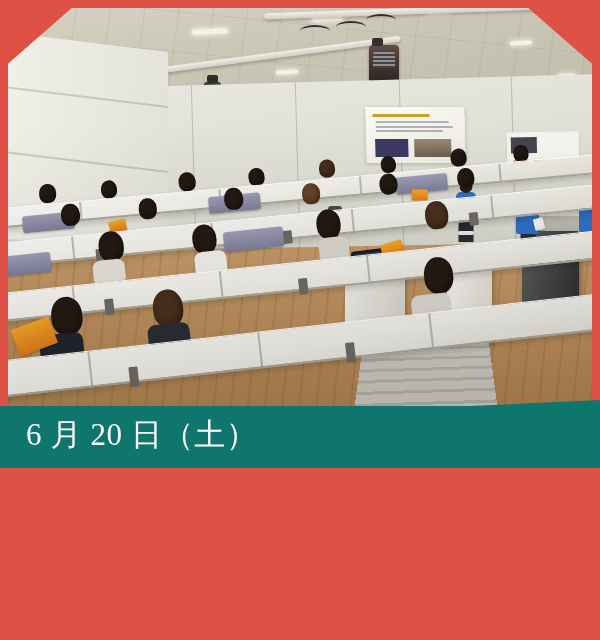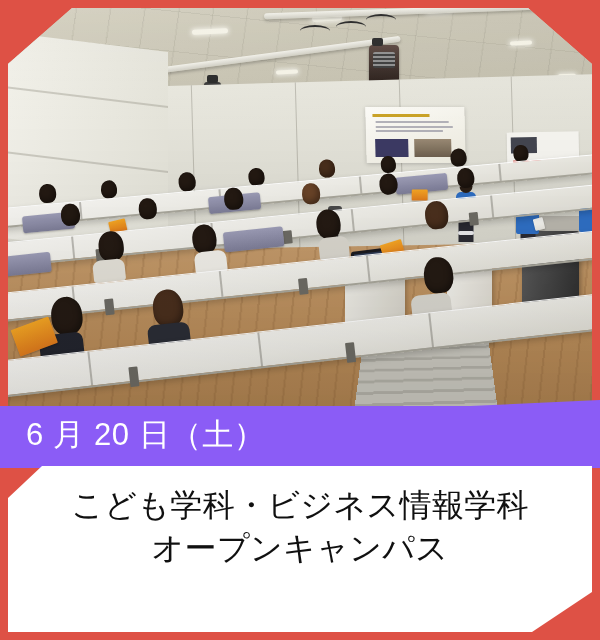--- a/index.html
+++ b/index.html
@@ -378,23 +378,24 @@
       rgba(0,0,0,.10) 100%);
     pointer-events: none;
   }
 
   
   .date-band {
     position: absolute;
     left: 0; top: 400px;
     width: 600px;
     height: 68px;
-    background: #8b5cf6;
+    background: #0f766e;
     -webkit-clip-path: polygon(0 6px, 470px 6px, 600px 0, 600px 68px, 0 68px);
     clip-path: polygon(0 6px, 470px 6px, 600px 0, 600px 68px, 0 68px);
+    font-family: Liberation Serif, serif;
   }
   .date-text {
     position: absolute;
     left: 26px;
     top: 11px;
     color: #ffffff;
     font-size: 31px;
     line-height: 48px;
     letter-spacing: .02em;
     white-space: nowrap;
@@ -595,18 +596,14 @@
       </div>
 
       <div class="photo-shade"></div>
     </div>
   </div>
 
   <div class="date-band">
     <div class="date-text">6 月 20 日（土）</div>
   </div>
 
-  <div class="title-card">
-    <div class="title-text">こども学科・ビジネス情報学科
-オープンキャンパス</div>
-  </div>
 
 </div>
 
 </body></html>

